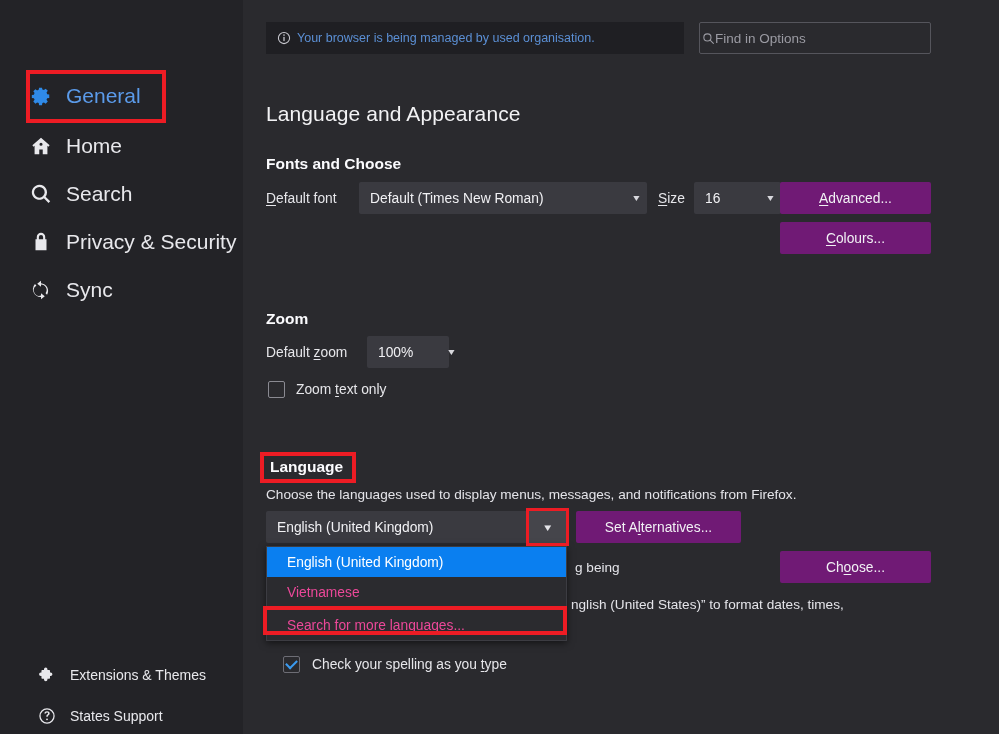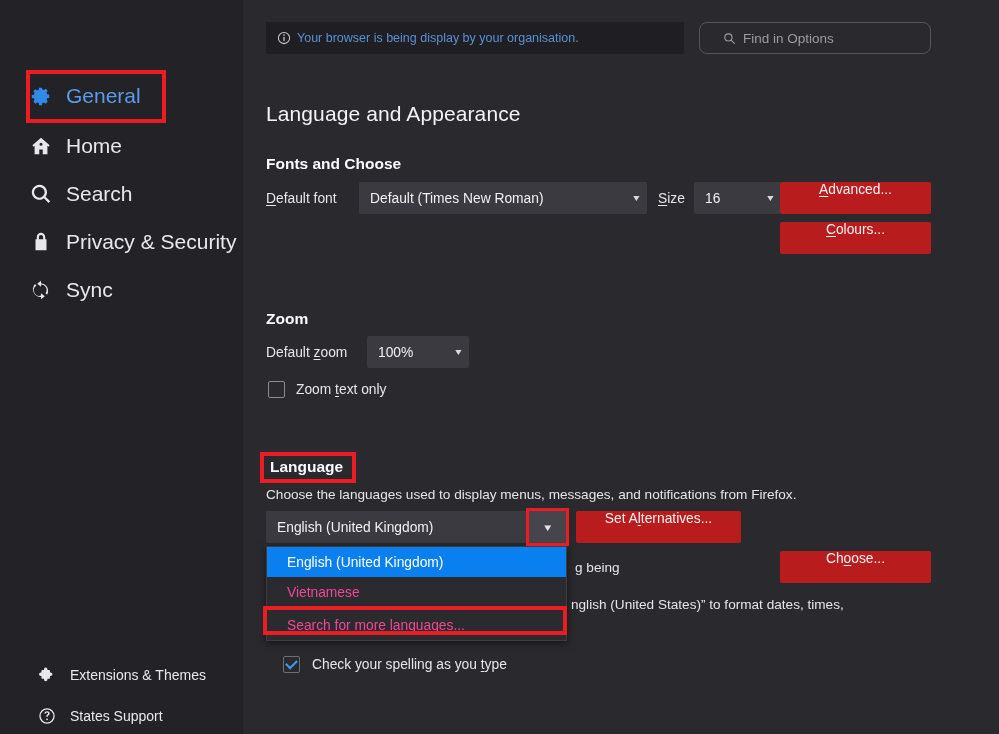--- a/index.html
+++ b/index.html
@@ -77,25 +77,24 @@
     white-space: nowrap;
   }
 
   
   #findbox {
     position: absolute;
     left: 699px; top: 22px;
     width: 232px; height: 32px;
     background: #2a2a2e;
     border: 1px solid #55555c;
-    border-radius: 8px;
-    display: flex;
-    align-items: center;
-    padding-left: 23px;
-    gap: 7px;
+    border-radius: 2px;
+    display: flex;
+    align-items: center;
+    padding-left: 2px;
   }
   #findbox .find-ph {
     font-size: 13.5px;
     color: #9b9ba3;
     white-space: nowrap;
   }
 
   
   #main {
     position: absolute;
@@ -145,25 +144,26 @@
   }
   .select .chev {
     font-size: 10px;
     color: #d8d8dd;
     line-height: 1;
     transform: scaleX(1.25);
   }
 
   
   .btn {
-    background: #b91c1c;
+    background: #701a75;
     border: none;
     border-radius: 2px;
     height: 32px;
     display: flex;
+    align-items: center;
     justify-content: center;
     font-size: 13.8px;
     color: #f1f1f4;
     cursor: default;
     white-space: nowrap;
   }
 
   
   .cbrow {
     position: absolute;
@@ -332,21 +332,21 @@
 </div>
 
 <div id="notice">
   <span style="display:flex;">
     <svg width="14" height="14" viewBox="0 0 24 24">
         <circle cx="12" cy="12" r="9.6" fill="none" stroke="#c9c9d0" stroke-width="1.8"></circle>
         <circle cx="12" cy="7" r="1.4" fill="#c9c9d0"></circle>
         <rect x="10.9" y="10" width="2.2" height="7.4" rx="1" fill="#c9c9d0"></rect>
       </svg>
   </span>
-  <span class="notice-text">Your browser is being display by your organisation.</span>
+  <span class="notice-text">Your browser is being managed by used organisation.</span>
 </div>
 
 <div id="findbox">
   <span style="display:flex;">
     <svg width="13" height="13" viewBox="0 0 24 24">
         <circle cx="10" cy="10" r="6.6" fill="none" stroke="#9b9ba3" stroke-width="2"></circle>
         <path d="M15 15l6 6" stroke="#9b9ba3" stroke-width="2" stroke-linecap="round"></path>
       </svg>
   </span>
   <span class="find-ph">Find in Options</span>
@@ -377,21 +377,21 @@
   </div>
 
   <div class="btn" style="position:absolute; left:514px; top:222px; width:151px;">
     <span><span class="ul">C</span>olours...</span>
   </div>
 
   <div class="section-head" style="top:310px;">Zoom</div>
 
   <div class="lbl" style="position:absolute; left:0; top:345px;">Default <span class="ul">z</span>oom</div>
 
-  <div class="select" style="position:absolute; left:101px; top:336px; width:102px;gap:36px;">
+  <div class="select" style="position:absolute; left:101px; top:336px; width:82px;gap:36px;">
     <span>100%</span>
     <span class="chev">▾</span>
   </div>
 
   <div class="cbrow" style="left:2px; top:381px;">
     <span class="cbox"></span>
     <span class="lbl">Zoom <span class="ul">t</span>ext only</span>
   </div>
 
   <div class="section-head" style="top:458px; left:4px;">Language</div>

